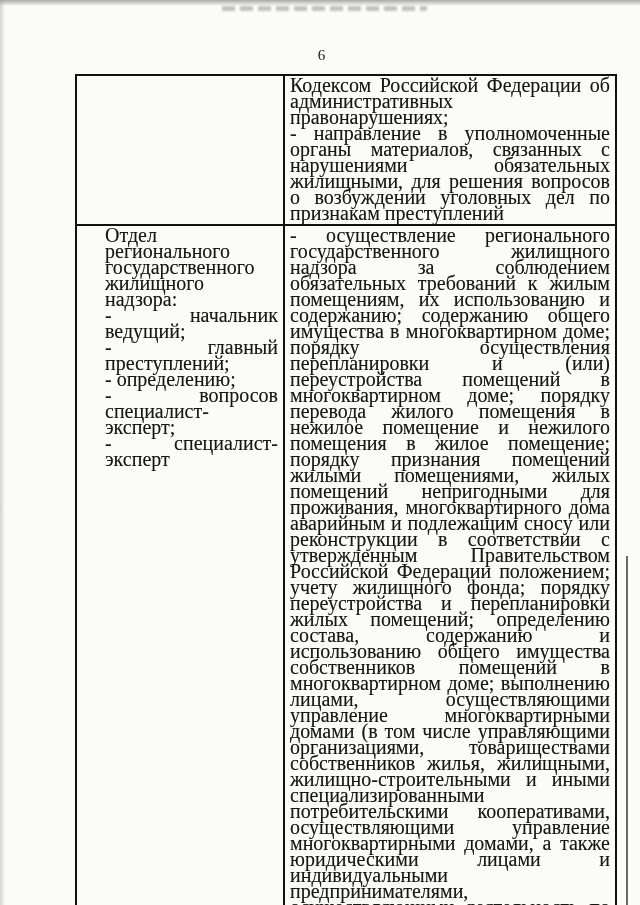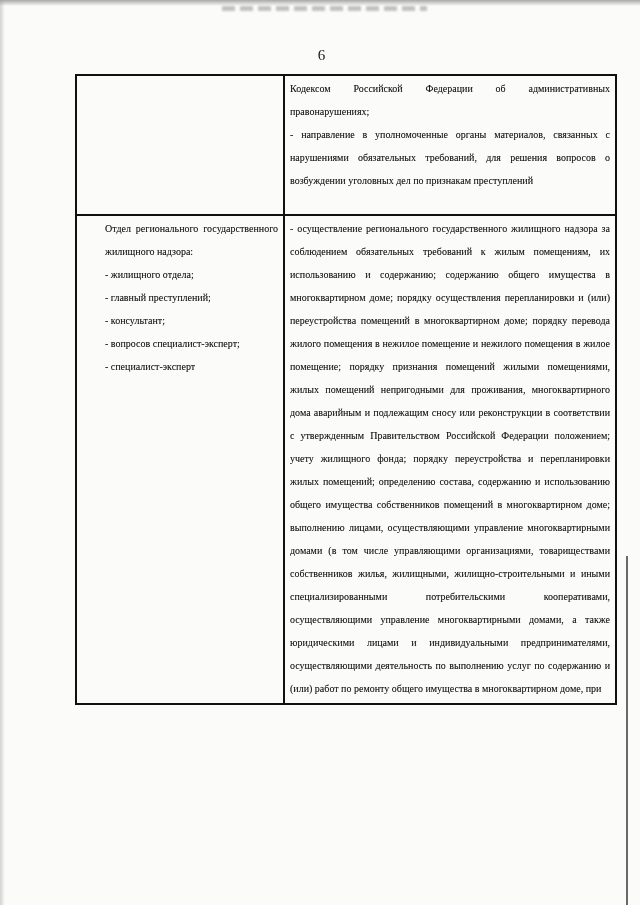--- a/index.html
+++ b/index.html
@@ -40,22 +40,22 @@
   }
 
   .doc-table {
     position: absolute; top: 74px; left: 75px; width: 493px;
     border-collapse: collapse; table-layout: fixed;
   }
   .doc-table td {
     border: 2px solid #101010;
     vertical-align: top;
     padding: 1px 5px 3px 5px;
-    font-size: 10px;
-    line-height: 23px;
+    font-size: 20px;
+    line-height: 16px;
   }
   td.col-left  { width: 173px; padding-left: 28px; }
   td.col-right { width: 320px; }
   .row-continuation td { height: 134px; }
 
   .doc-table p {
     margin: 0;
     text-align: justify;
     text-shadow: 0 0 0.3px rgba(0,0,0,.35);
   }
@@ -68,29 +68,29 @@
 <div class="scan-header-artifact"></div>
 
 <div class="page-number">6</div>
 
 <table class="doc-table">
   <tbody>
       <tr class="row-continuation">
     <td class="col-left"></td>
     <td class="col-right">
       <p>Кодексом Российской Федерации об административных правонарушениях;</p>
-      <p>- направление в уполномоченные органы материалов, связанных с нарушениями обязательных требований, для решения вопросов о возбуждении уголовных дел по признакам преступлений</p>
+      <p>- направление в уполномоченные органы материалов, связанных с нарушениями обязательных жилищными, для решения вопросов о возбуждении уголовных дел по признакам преступлений</p>
     </td>
   </tr>
   <tr>
     <td class="col-left">
       <p>Отдел регионального государственного жилищного надзора:</p>
-      <p>- жилищного отдела;</p>
+      <p>- начальник ведущий;</p>
       <p>- главный преступлений;</p>
-      <p>- консультант;</p>
+      <p>- определению;</p>
       <p>- вопросов специалист-эксперт;</p>
       <p>- специалист-эксперт</p>
     </td>
     <td class="col-right">
       <p>- осуществление регионального государственного жилищного надзора за соблюдением обязательных требований к жилым помещениям, их использованию и содержанию; содержанию общего имущества в многоквартирном доме; порядку осуществления перепланировки и (или) переустройства помещений в многоквартирном доме; порядку перевода жилого помещения в нежилое помещение и нежилого помещения в жилое помещение; порядку признания помещений жилыми помещениями, жилых помещений непригодными для проживания, многоквартирного дома аварийным и подлежащим сносу или реконструкции в соответствии с утвержденным Правительством Российской Федерации положением; учету жилищного фонда; порядку переустройства и перепланировки жилых помещений; определению состава, содержанию и использованию общего имущества собственников помещений в многоквартирном доме; выполнению лицами, осуществляющими управление многоквартирными домами (в том числе управляющими организациями, товариществами собственников жилья, жилищными, жилищно-строительными и иными специализированными потребительскими кооперативами, осуществляющими управление многоквартирными домами, а также юридическими лицами и индивидуальными предпринимателями, осуществляющими деятельность по выполнению услуг по содержанию и (или) работ по ремонту общего имущества в многоквартирном доме, при</p>
     </td>
   </tr>
 </tbody>
   </table>
 

